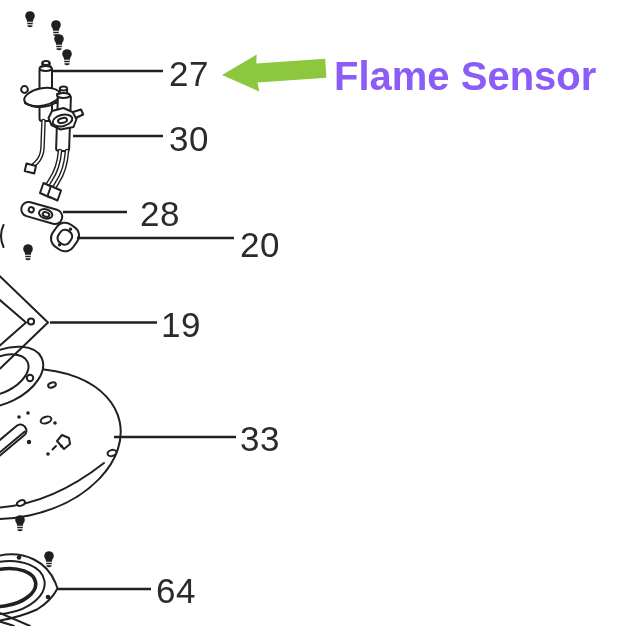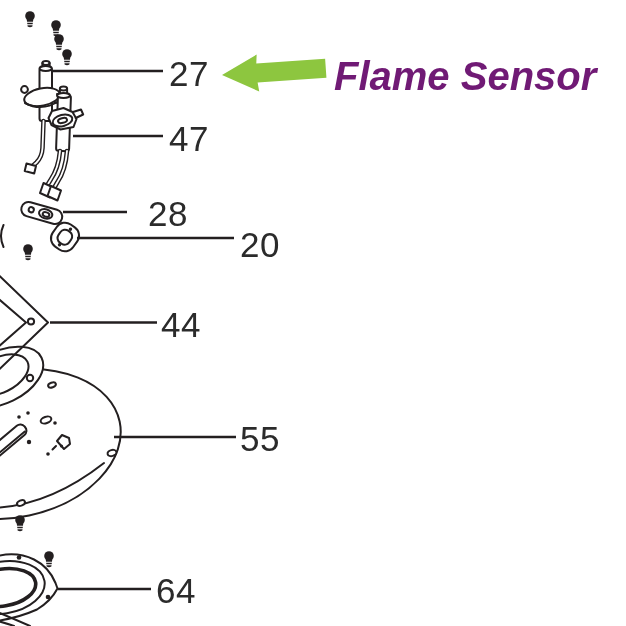--- a/index.html
+++ b/index.html
@@ -7,21 +7,21 @@
     position:relative;width:626px;height:626px;background:#ffffff;
     overflow:hidden;font-family:"Liberation Sans",sans-serif;
   }
   .canvas svg{position:absolute;left:0;top:0;}
   .callout{
     position:absolute;font-size:35px;line-height:1;color:#2b2b2b;
     letter-spacing:0.5px;user-select:none;white-space:nowrap;
   }
   .annotation{
     position:absolute;left:334px;top:56px;font-size:40px;line-height:1;
-    font-weight:bold;font-style:italic;color:#701a75;white-space:nowrap;
+    font-weight:bold;color:#8b5cf6;white-space:nowrap;
   }
 </style>
 </head>
 <body>
 
 <div class="canvas">
 
   <svg width="626" height="626" viewBox="0 0 626 626">
     <defs>
       <g id="bolt">
@@ -142,22 +142,22 @@
         <line x1="50" y1="322.5" x2="157" y2="322.5"></line>
         <line x1="114" y1="437" x2="236" y2="437"></line>
         <line x1="58" y1="589" x2="151" y2="589"></line>
       </g>
 
       <polygon points="0,0 36,-18 35,-9 104,-9 104,10 35,10 36,19" transform="translate(222,75) rotate(-4)" stroke="none" fill="#8dc63f"></polygon>
     </g>
   </svg>
 
   <span class="callout" style="left:169px;top:56px">27</span>
-  <span class="callout" style="left:169px;top:121px">47</span>
-  <span class="callout" style="left:148px;top:196px">28</span>
+  <span class="callout" style="left:169px;top:121px">30</span>
+  <span class="callout" style="left:140px;top:196px">28</span>
   <span class="callout" style="left:240px;top:227px">20</span>
-  <span class="callout" style="left:161px;top:307px">44</span>
-  <span class="callout" style="left:240px;top:421px">55</span>
+  <span class="callout" style="left:161px;top:307px">19</span>
+  <span class="callout" style="left:240px;top:421px">33</span>
   <span class="callout" style="left:156px;top:573px">64</span>
 
   <span class="annotation">Flame Sensor</span>
 
 </div>
 
 </body></html>

